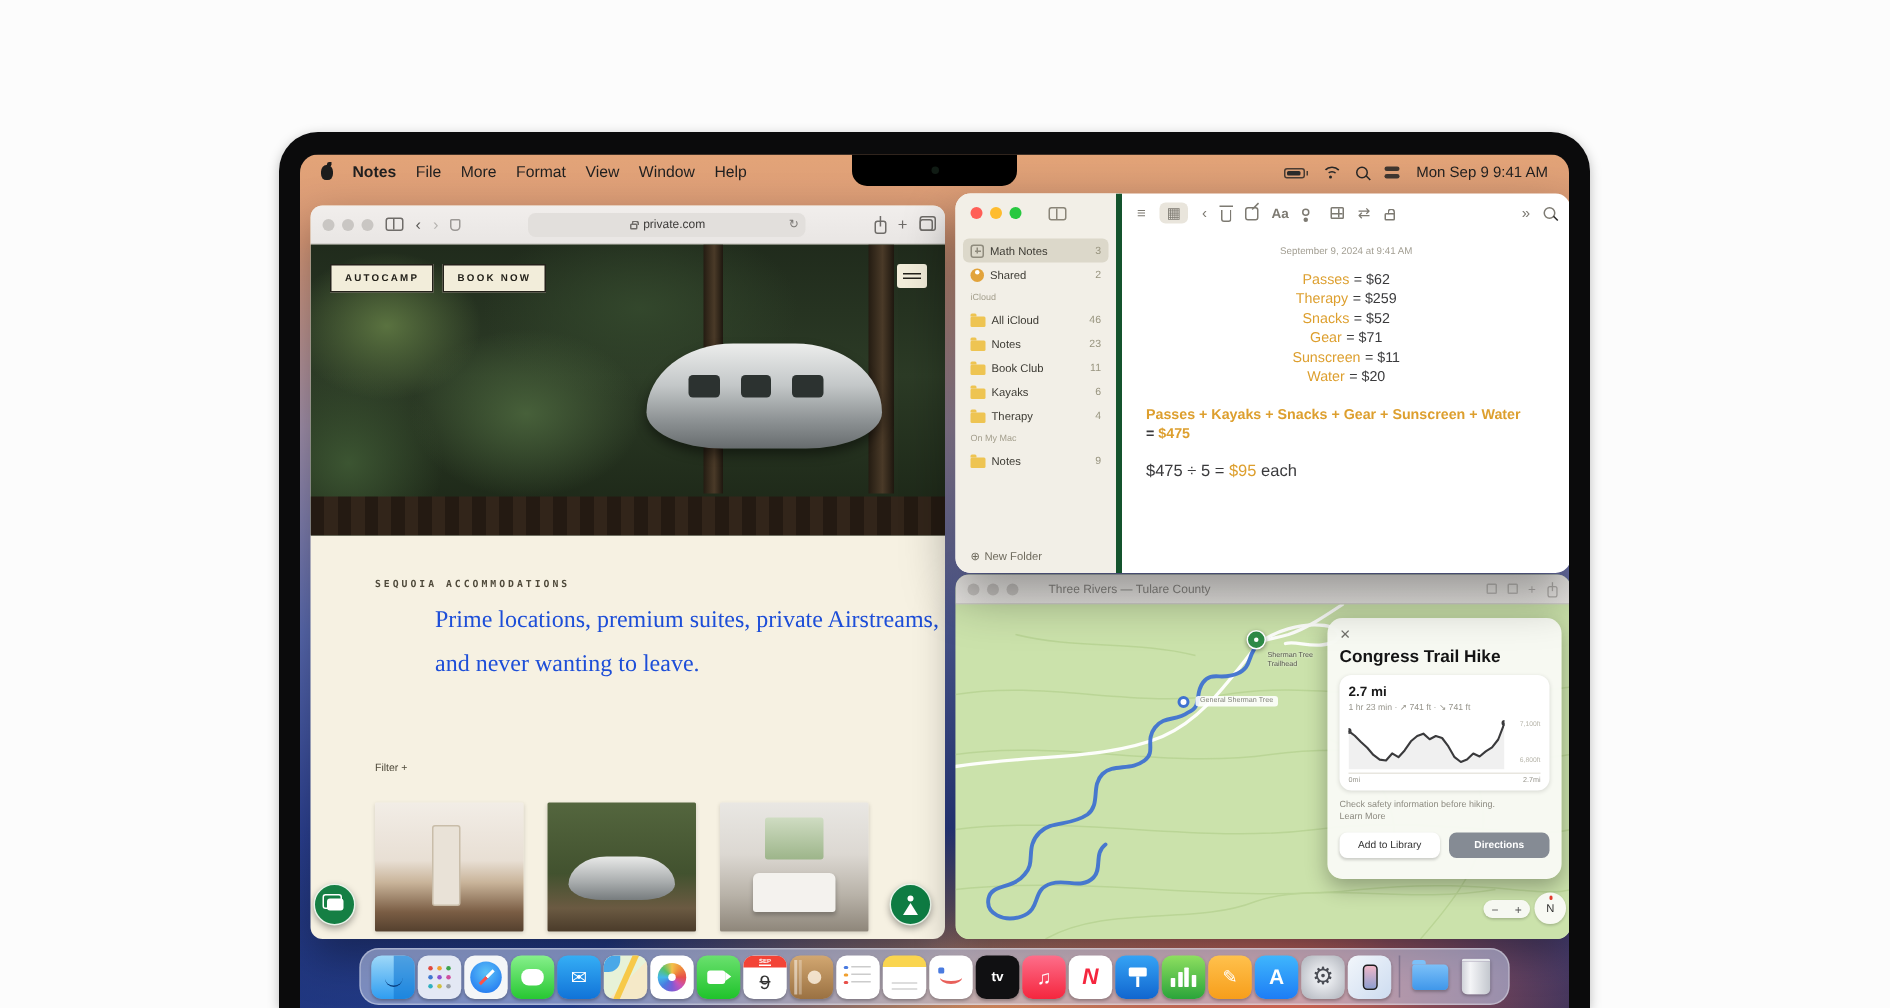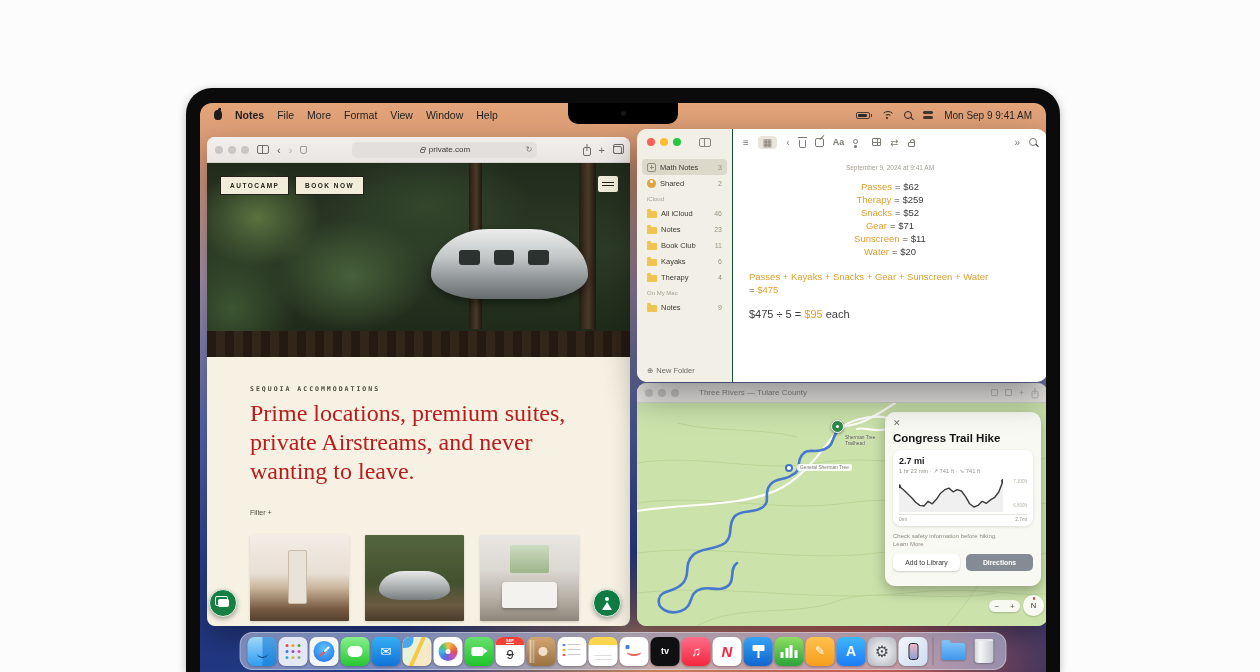--- a/index.html
+++ b/index.html
@@ -88,21 +88,21 @@
     color:#23211a; font-size:6.5px; font-weight:bold; letter-spacing:1.5px; padding:5px 9px; }
   .brandbox { left:13px; } .booknow { left:88px; }
   .burger { position:absolute; right:12px; top:13px; width:20px; height:16px; background:#f2edda; border-radius:2px;
     display:flex; flex-direction:column; justify-content:center; gap:2px; padding:0 4px; }
   .burger i { height:1.3px; background:#23211a; }
 
   .scontent { position:relative; height:269px; padding-left:43px; }
   .eyebrow { position:absolute; top:28px; font-family:"DejaVu Sans Mono",monospace; font-size:6.5px;
     font-weight:bold; letter-spacing:2px; color:#4f4a3b; }
   .headline { position:absolute; top:42px; width:348px; font-family:"Liberation Serif",serif;
-    font-size:24px; line-height:29px; color:#b91c1c; }
+    font-size:16px; line-height:29px; color:#1d4ed8;margin-left:40px; }
   .filterlbl { position:absolute; top:152px; font-size:7px; color:#4f4a3b; }
   .cards { position:absolute; top:178px; left:43px; display:flex; gap:16px; }
   .pcard { width:99px; height:86px; border-radius:1px; overflow:hidden; position:relative; box-shadow:0 1px 3px rgba(0,0,0,.15); }
   .pc1 { background:linear-gradient(180deg,#f2ede6 0%,#e8dfd4 45%,#c9b49a 62%,#7a5d44 85%,#54402e 100%); }
   .pc1 i { position:absolute; left:38%; top:18%; width:20%; height:62%; background:#e9e2d7; border:1px solid #c9bda9; border-radius:2px; }
   .pc2 { background:linear-gradient(180deg,#54663e 0%,#42522f 55%,#6b5a42 82%,#4a3b2a 100%); }
   .pc2 i { position:absolute; left:14%; top:42%; width:72%; height:34%;
     background:linear-gradient(180deg,#e8e9e8,#a7abac 60%,#777c7e); border-radius:45% 45% 40% 40%/80% 80% 45% 45%; }
   .pc3 { background:linear-gradient(180deg,#e9e7e3 0%,#dcd8d2 40%,#b8b2a8 72%,#8e867a 100%); }
   .pc3 i { position:absolute; left:22%; top:55%; width:56%; height:30%; background:#f4f2ee; border-radius:4px 4px 2px 2px; box-shadow:0 2px 3px rgba(0,0,0,.25); }
@@ -111,21 +111,21 @@
   .fab-chat { left:2px; bottom:9px; background:#157f44; border:1.5px solid #e8f2e8; }
   .fab-chat i { width:11px; height:8px; background:#fff; border-radius:2px; position:relative; }
   .fab-chat i::after { content:""; position:absolute; left:-3px; top:-3px; width:11px; height:8px; border:1.4px solid #fff; border-radius:2px; }
   .fab-a11y { right:9px; bottom:9px; background:#0e7c43; border:1.5px solid #e8f2e8; flex-direction:column; }
   .fab-a11y u { width:4px; height:4px; border-radius:50%; background:#fff; margin-bottom:1px; }
   .fab-a11y s { width:0; height:0; border-left:5px solid transparent; border-right:5px solid transparent; border-bottom:8px solid #fff; }
 
   
   .win-notes { position:absolute; left:437px; top:26px; width:410px; height:253px; border-radius:10px;
     background:#fff; box-shadow:0 14px 34px rgba(0,0,0,.4); z-index:20; display:flex; }
-  .nsb { width:96px; background:#f2efe7; border-right:1px solid #14532d; border-radius:10px 0 0 10px; position:relative; }
+  .nsb { width:111px; background:#f2efe7; border-right:4px solid #14532d; border-radius:10px 0 0 10px; position:relative; }
   .nsb .tl { position:absolute; left:10px; top:9px; }
   .nsb .ic-sidebar { position:absolute; left:62px; top:9px; color:#8a8578; }
   .nlist { position:absolute; top:30px; left:0; right:0; }
   .nrow { height:16px; margin:0 5px; padding:0 5px; display:flex; align-items:center; gap:4px;
     font-size:7.5px; color:#3c3a33; border-radius:4px; }
   .nrow.sel { background:#dcd8ca; }
   .nrow .cnt { margin-left:auto; font-size:7px; color:#98947f; }
   .nsec { height:14px; padding:5px 10px 0; font-size:6px; color:#a49f8d; }
   .i-grid { width:9px; height:9px; border:1px solid #8f8b7d; border-radius:2px; position:relative; flex:none; }
   .i-grid::before { content:""; position:absolute; inset:1.5px;
@@ -153,21 +153,21 @@
   .nbody { padding:0 16px; }
   .ndate { text-align:center; font-size:6.5px; color:#a39f93; margin-top:9px; }
   .ntitle { font-size:14.5px; font-weight:bold; color:#1c1c1e; margin-top:7px; display:flex; align-items:center; }
   .npark { display:inline-block; width:14px; height:11px; border-radius:2px; margin-left:4px;
     background:linear-gradient(180deg,#bfe3f2 0 45%,#7fb069 45%); position:relative; }
   .npark::after { content:""; position:absolute; left:3px; bottom:1px; border-left:4px solid transparent; border-right:4px solid transparent; border-bottom:6px solid #55724a; }
   .nline { font-size:9.5px; line-height:13px; color:#3a3a3c;text-align:center; }
   .nline .var, .orange { color:#dd9f2e; }
   .nline .rest { margin-left:3px; }
   .ngap { height:12px; }
-  .nsum { font-size:9.5px; line-height:13px; }
+  .nsum { font-size:9.5px; line-height:13px;font-weight:bold; }
   .ndiv { font-size:11px; line-height:13px; margin-top:12px; color:#3a3a3c; }
 
   
   .win-maps { position:absolute; left:437px; top:280px; width:410px; height:243px; border-radius:9px;
     background:#cbe2ab; box-shadow:0 10px 26px rgba(0,0,0,.35); overflow:hidden; z-index:15; }
   .mtb { height:20px; background:linear-gradient(#efedea,#e7e5e2); border-bottom:1px solid #d2d0cc;
     display:flex; align-items:center; padding:0 8px; gap:6px; }
   .mtitle { font-size:8px; color:#8a8884; margin-left:14px; }
   .mtic { margin-left:auto; display:flex; gap:7px; align-items:center; opacity:.45; color:#6f6c69; font-size:9px; }
   .mtic b { width:7px; height:7px; border:1px solid #8a8884; border-radius:1px; }

